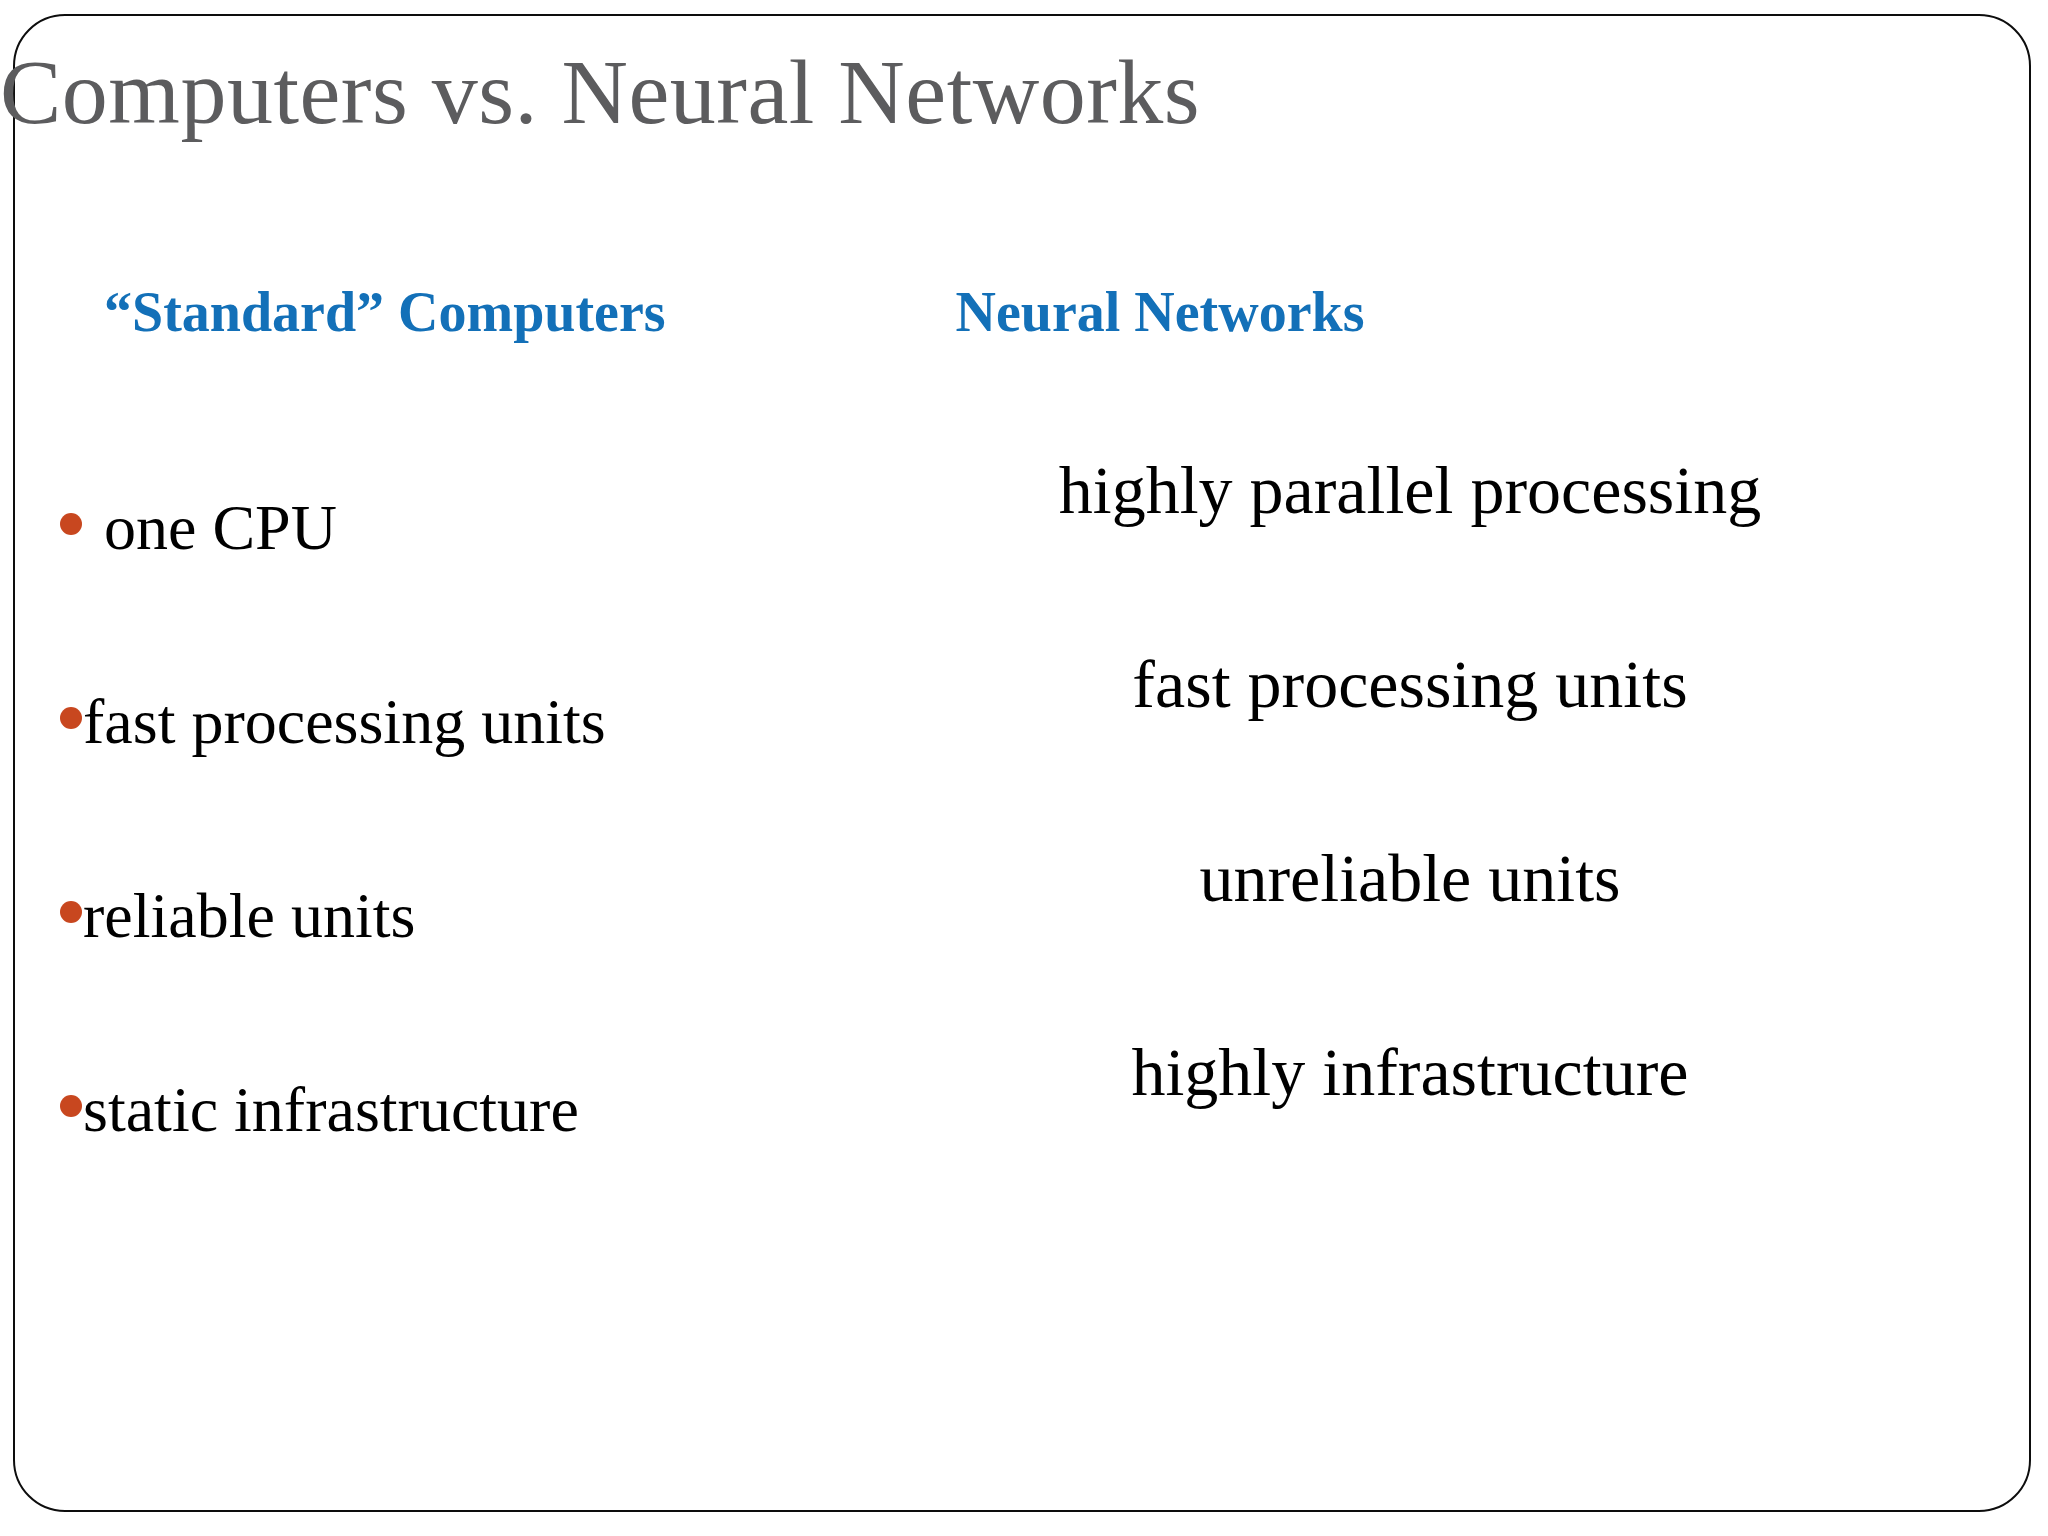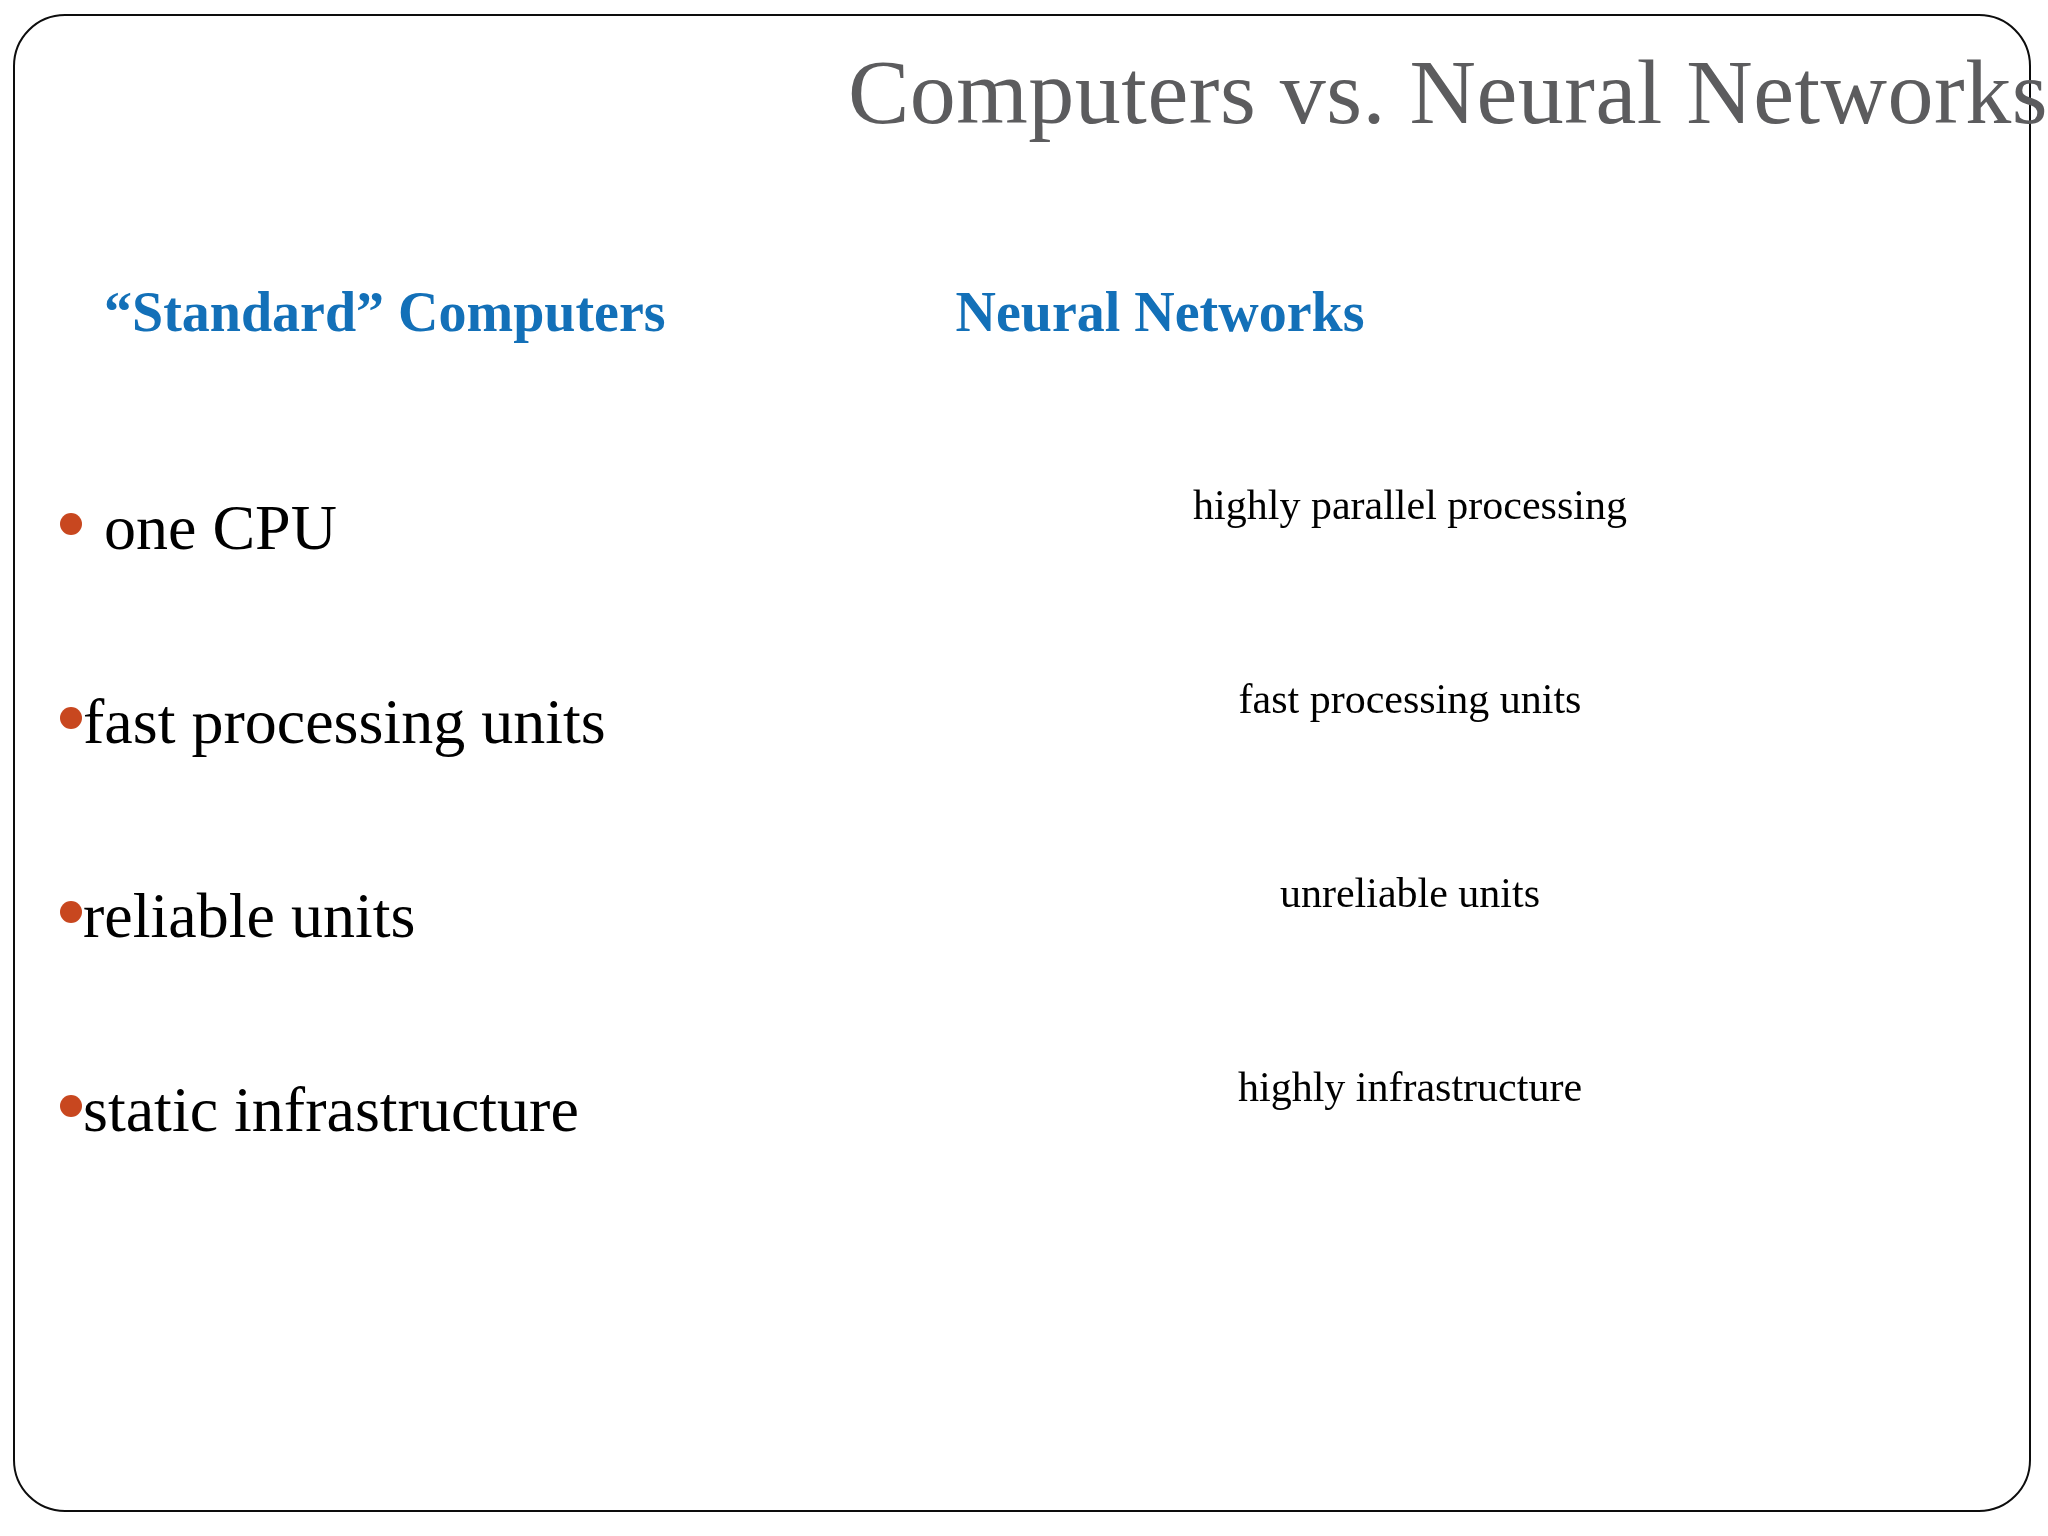--- a/index.html
+++ b/index.html
@@ -34,21 +34,21 @@
     background: transparent;
     pointer-events: none;
   }
 
   
   #slide-title {
     position: absolute;
     left: 0;
     top: 44px;
     width: 2048px;
-    text-align: right;
+    text-align: left;
     color: #5c5c5e;
     font-family: "Liberation Serif", "DejaVu Serif", serif;
     font-weight: 400;
     font-size: 92px;
     line-height: 1.05;
     letter-spacing: 0.5px;
     white-space: nowrap;
   }
 
   
@@ -118,24 +118,23 @@
   .gap-tight .bullet-text { margin-left: 1px; }
 
   .cell-right {
     position: absolute;
     left: 840px;
     top: 0;
     width: 1140px;
     text-align: center;
     color: #000000;
     font-family: "Liberation Serif", "DejaVu Serif", serif;
-    font-size: 42px;
+    font-size: 68px;
     line-height: 1.0;
     white-space: nowrap;
-    margin-top: 28px;
   }
 </style>
 </head>
 <body>
 
 <div id="slide">
 
   <div id="slide-frame"></div>
 
   <div id="slide-title">Computers vs. Neural Networks</div>

